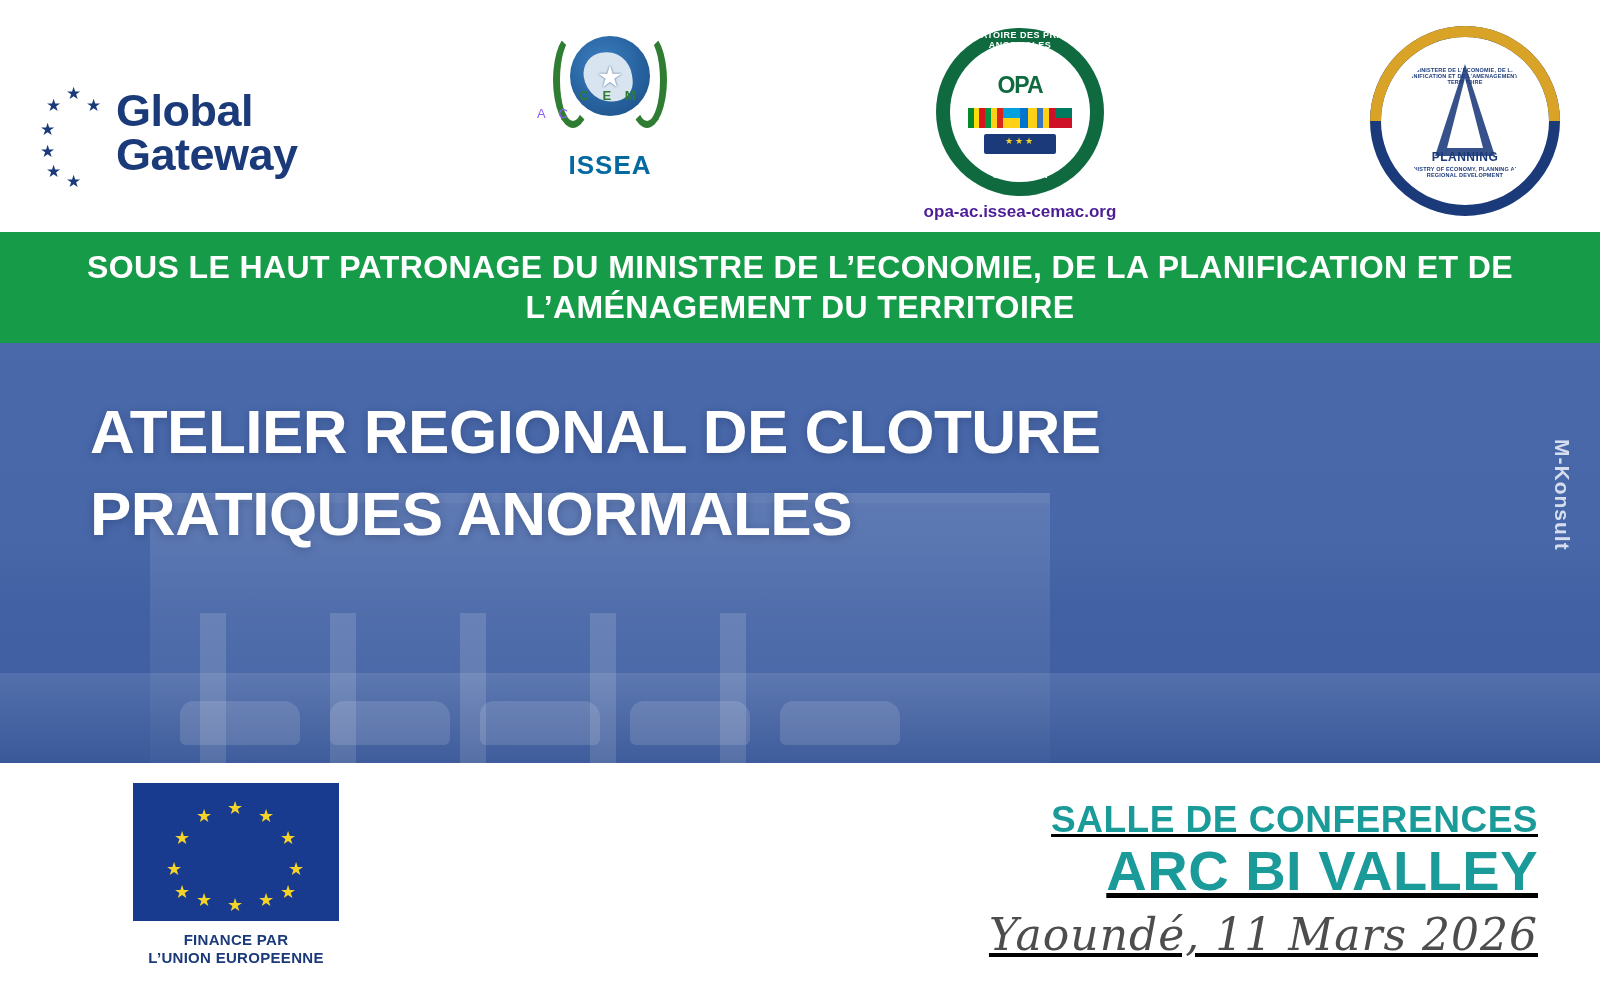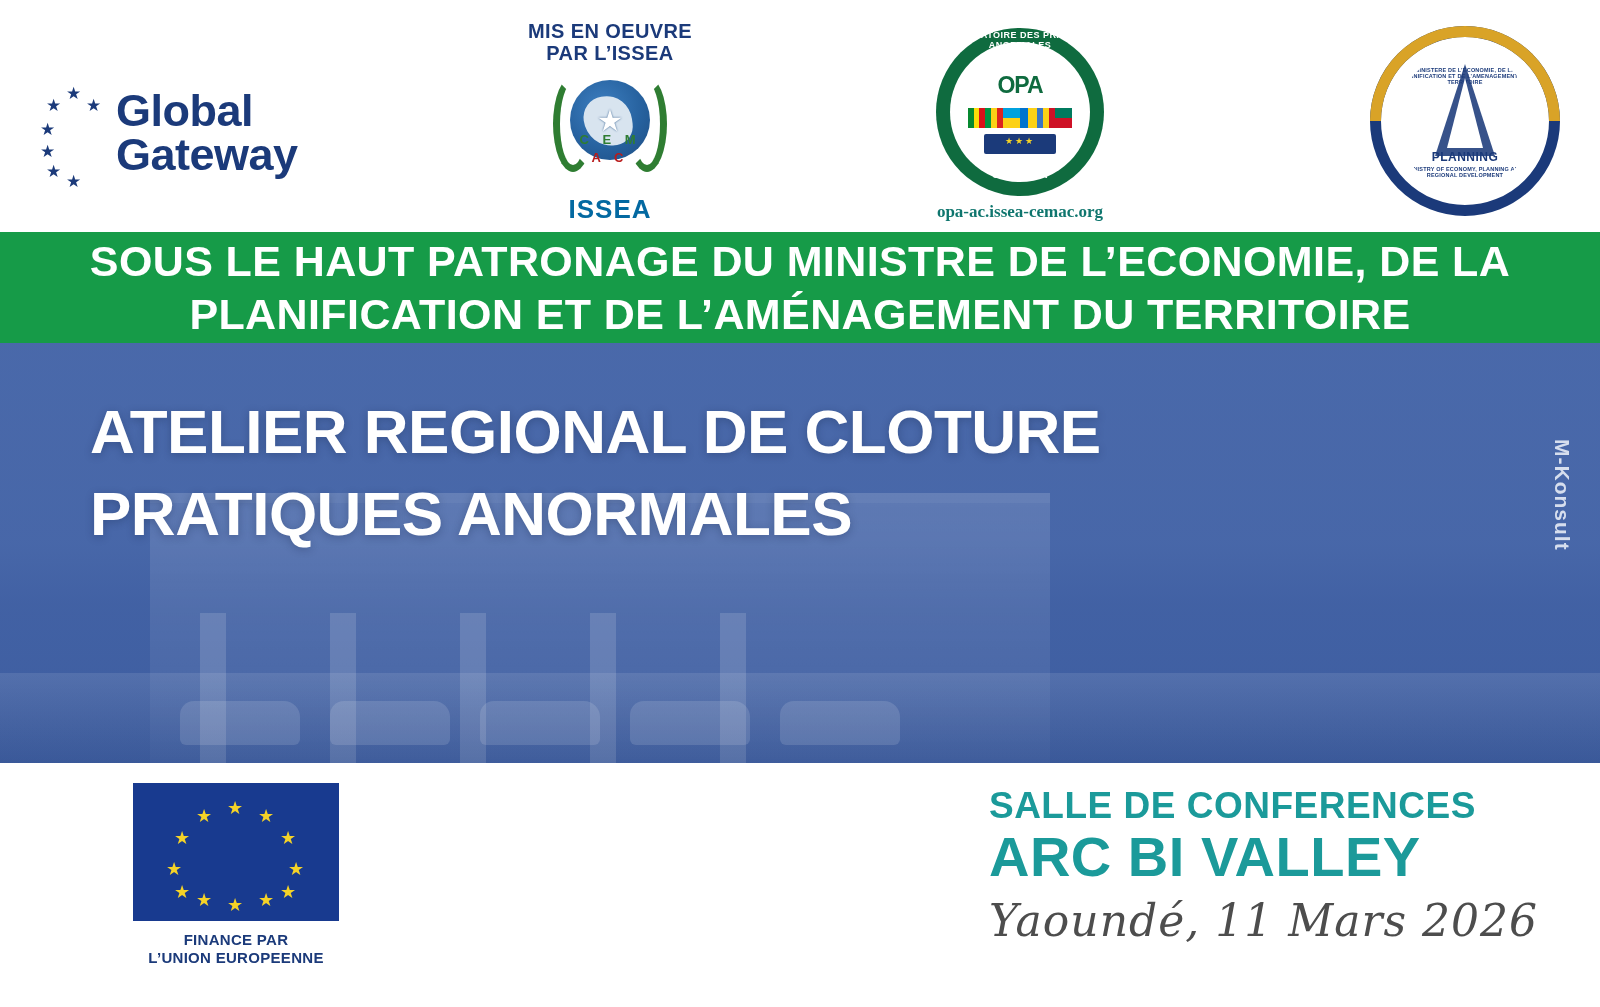--- a/index.html
+++ b/index.html
@@ -108,25 +108,25 @@
     left: 0; right: 0; top: 62px;
     color: #2f7d32;
     font-weight: bold;
     font-size: 13px;
     letter-spacing: 5px;
     text-align: center;
   }
   .cemac-letters2 {
     position: absolute;
     left: 0; right: 0; top: 80px;
-    color: #b91c1c;
-    font-weight: bold;
+    color: #8b5cf6;
+    font-weight: normal;
     font-size: 13px;
     letter-spacing: 5px;
-    text-align: center;
+    text-align: left;
   }
   .issea-name {
     color: #0369a1;
     font-weight: bold;
     font-size: 26px;
     letter-spacing: 1px;
     margin-top: -4px;
   }
 
   
@@ -196,24 +196,23 @@
     position: absolute;
     left: 0; right: 0; bottom: 16px;
     text-align: center;
     color: #ffffff;
     font-weight: bold;
     font-size: 11px;
     letter-spacing: 0.5px;
   }
   .opa-url {
     margin-top: 6px;
-    color: #0f766e;
+    color: #4c1d95;
     font-weight: bold;
     font-size: 17px;
-    font-family: Liberation Serif, serif;
   }
 
   
   .minepat-block {
     position: absolute;
     right: 40px; top: 26px;
     width: 190px; height: 190px;
   }
   .minepat-ring {
     position: absolute;
@@ -287,21 +286,21 @@
     background: #169b48;
     display: flex;
     align-items: center;
     justify-content: center;
     text-align: center;
     padding: 0 70px;
   }
   .patronage-text {
     color: #ffffff;
     font-weight: bold;
-    font-size: 43px;
+    font-size: 32px;
     line-height: 1.22;
     letter-spacing: 0.4px;
     text-transform: uppercase;
   }
 
   
   .hero {
     position: absolute;
     left: 0; top: 343px;
     width: 1600px; height: 420px;
@@ -399,21 +398,23 @@
   .eu-caption {
     margin-top: 10px;
     color: #1b3a7a;
     font-weight: bold;
     font-size: 15px;
     line-height: 1.2;
     letter-spacing: 0.3px;
   }
   .venue {
     position: absolute;
-    right: 62px; top: 22px;
+    right: 62px; top: 36px;
+    text-align: right;
+    text-decoration: underline;
   }
   .venue-line1 {
     color: #1b9a9a;
     font-weight: bold;
     font-size: 37px;
     letter-spacing: 0.5px;
     text-transform: uppercase;
   }
   .venue-line2 {
     color: #1b9a9a;
@@ -450,24 +451,20 @@
         <span style="left:6px;top:78px;">★</span>
         <span style="left:26px;top:88px;">★</span>
       </div>
       <div class="gg-text">
         <div>Global</div>
         <div>Gateway</div>
       </div>
     </div>
 
     <div class="issea-block">
-      <div class="issea-caption">
-        <div>MIS EN OEUVRE</div>
-        <div>PAR L’ISSEA</div>
-      </div>
       <div class="cemac-emblem">
         <div class="cemac-wreath-l"></div>
         <div class="cemac-wreath-r"></div>
         <div class="cemac-globe"></div>
         <div class="cemac-star">★</div>
         <div class="cemac-letters">C E M</div>
         <div class="cemac-letters2">A C</div>
       </div>
       <div class="issea-name">ISSEA</div>
     </div>

